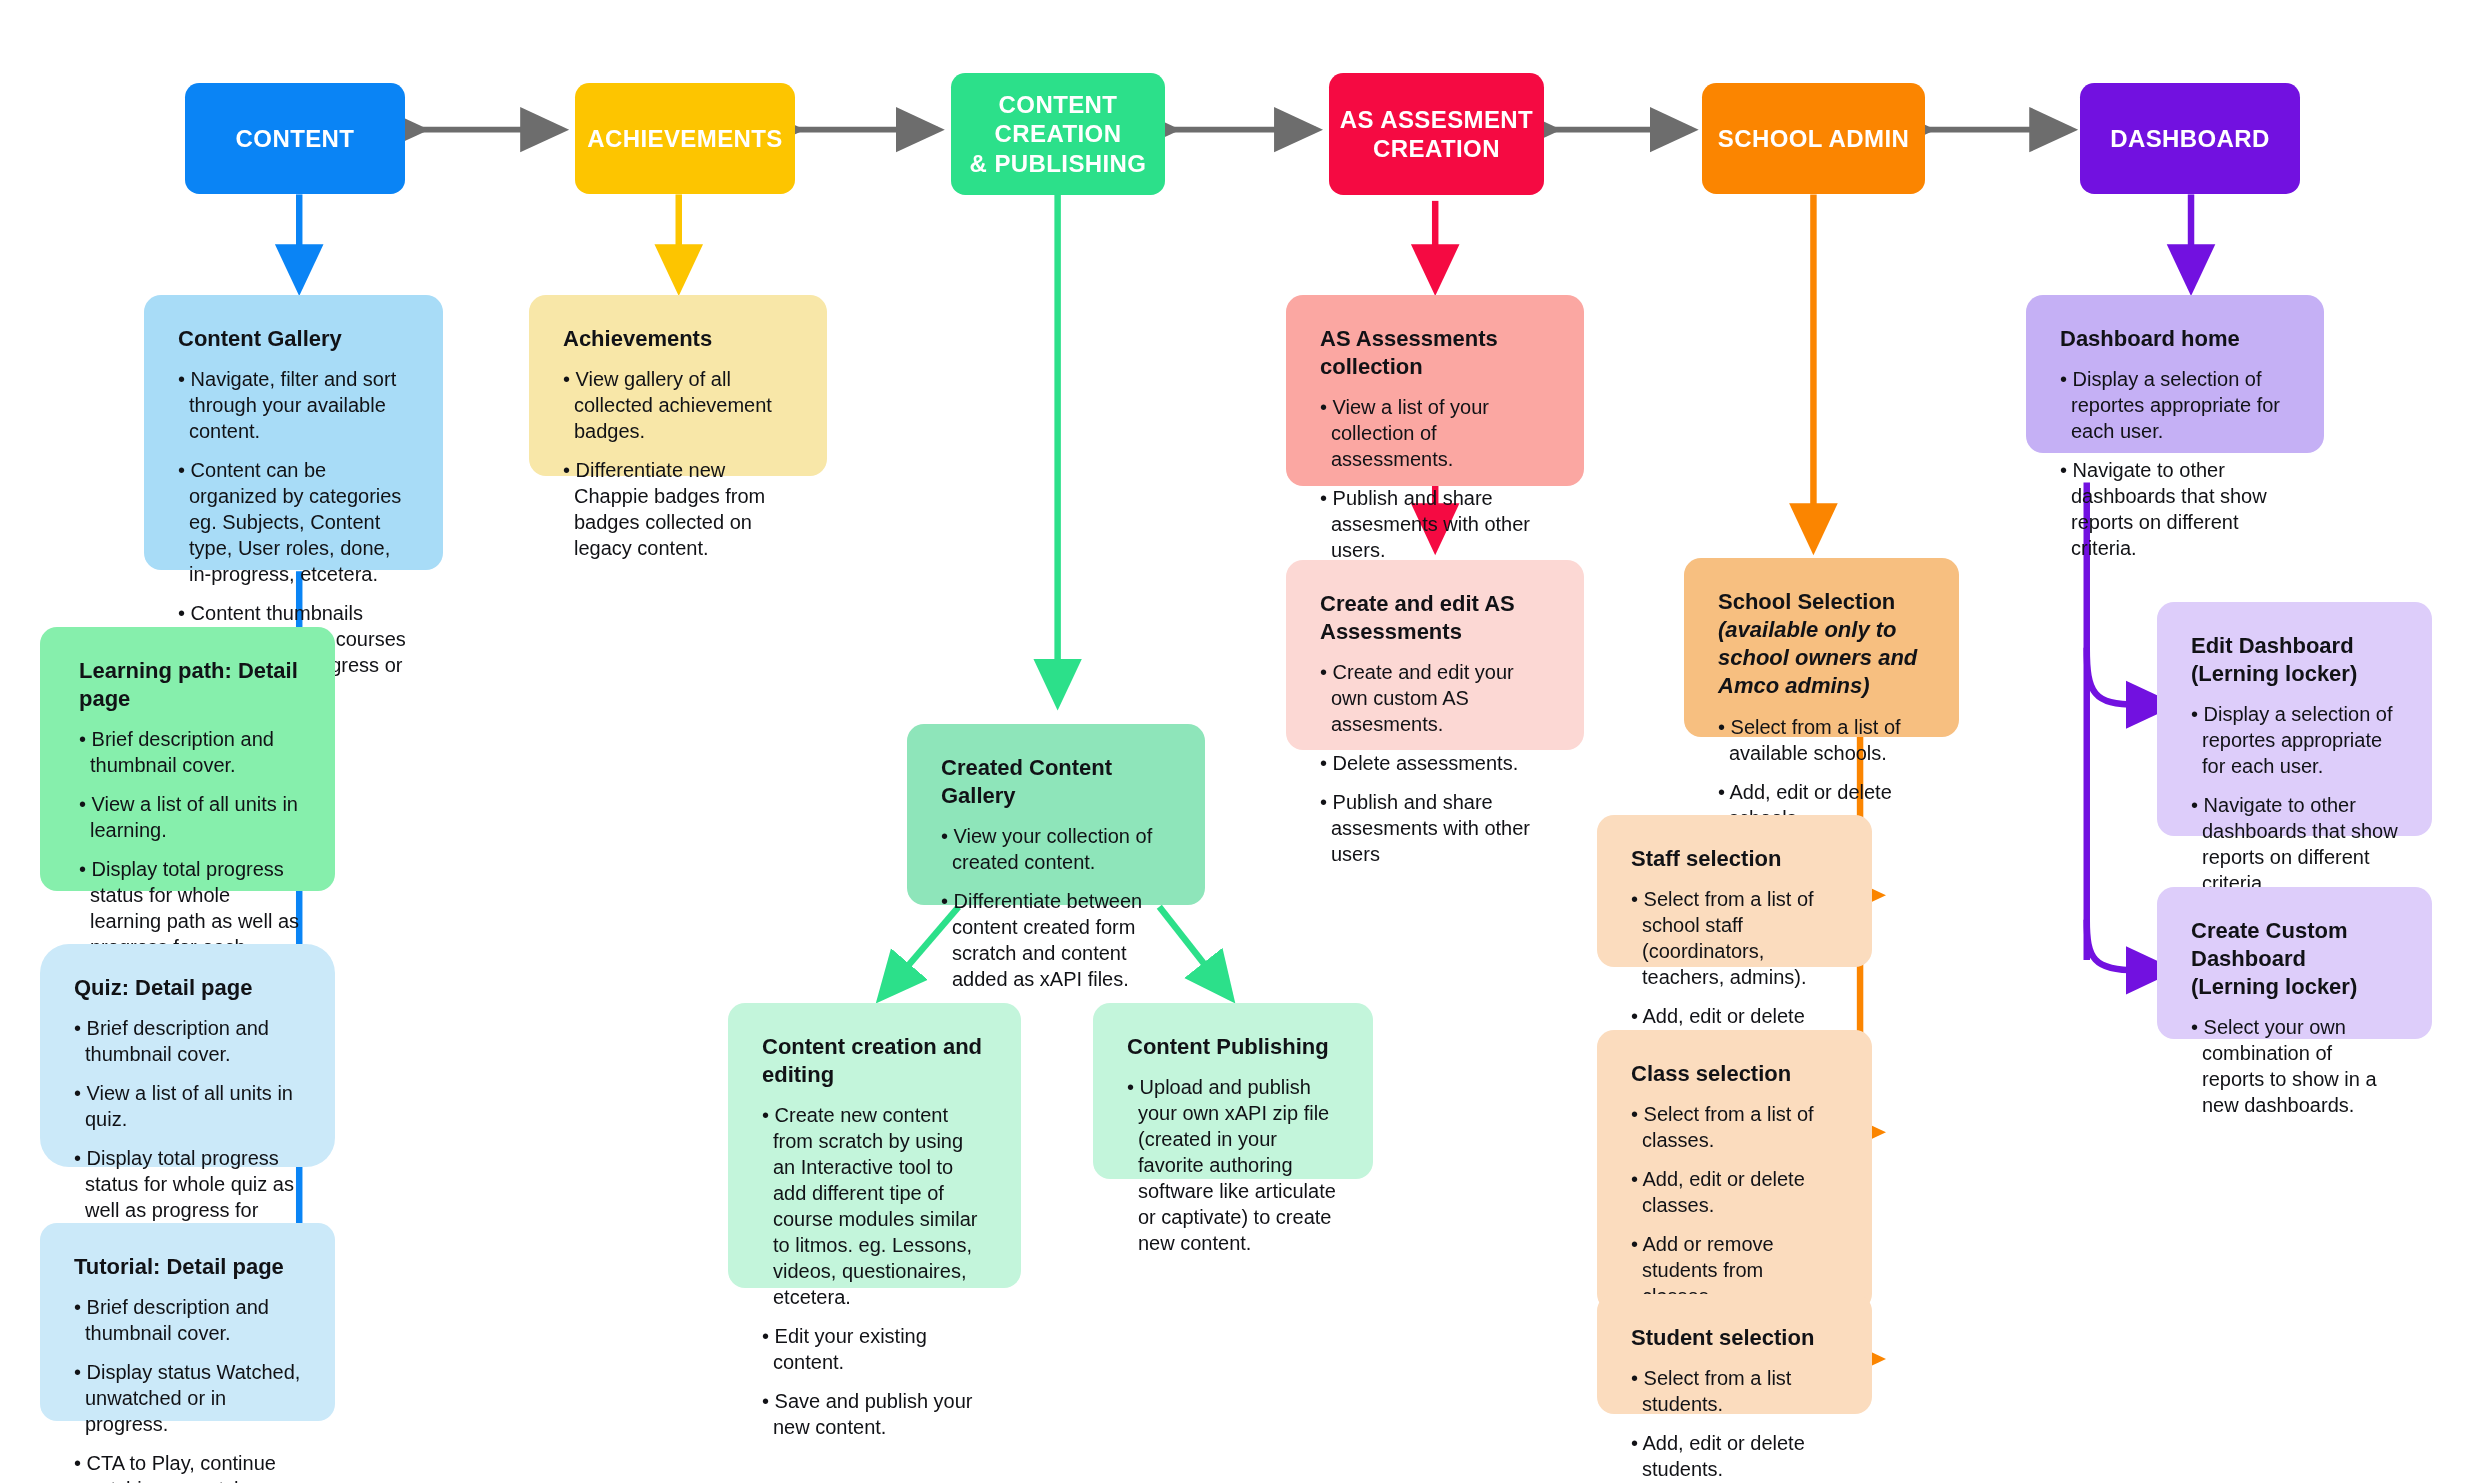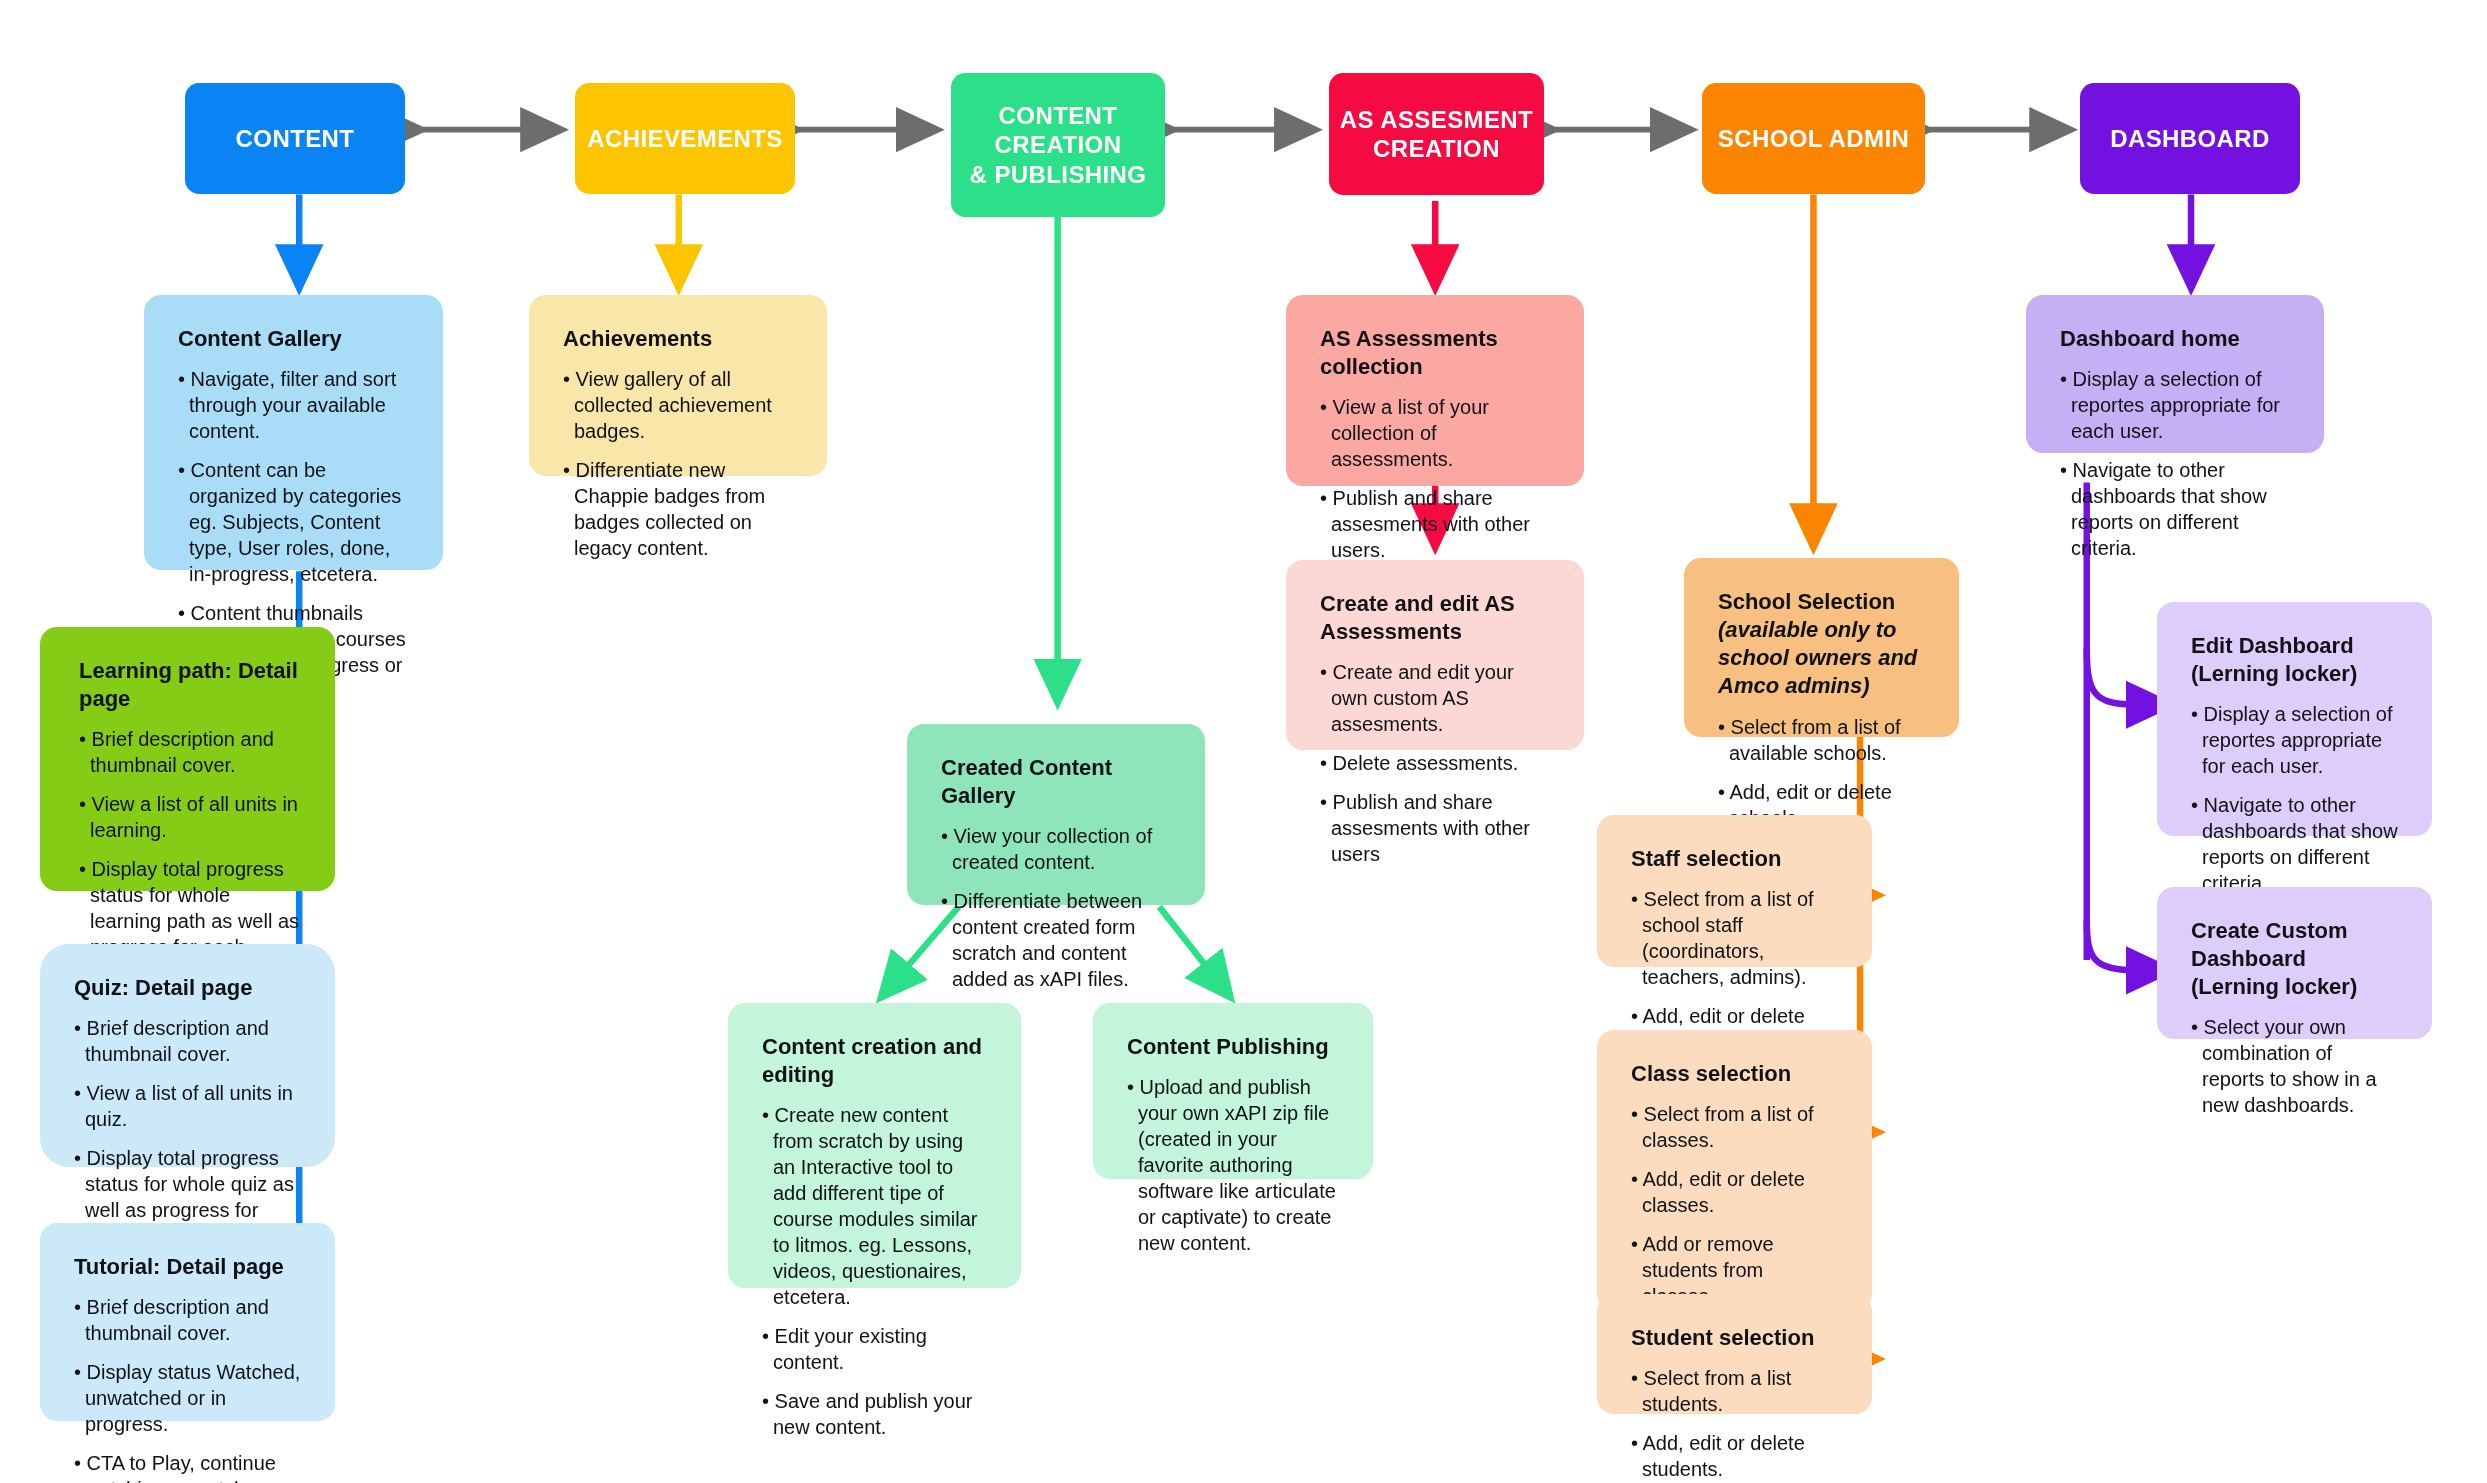--- a/index.html
+++ b/index.html
@@ -101,21 +101,21 @@
   </svg>
 
   <div class="node" style="left:185px;top:83px;width:220px;height:111px;background:#0a84f5;">
     <span>CONTENT</span>
   </div>
 
   <div class="node" style="left:575px;top:83px;width:220px;height:111px;background:#fdc500;">
     <span>ACHIEVEMENTS</span>
   </div>
 
-  <div class="node" style="left:951px;top:73px;width:214px;height:144px;background:#2ce08a;white-space:pre-line;">
+  <div class="node" style="left:951px;top:73px;width:214px;height:122px;background:#2ce08a;white-space:pre-line;">
     <span>CONTENT CREATION
 &amp; PUBLISHING</span>
   </div>
 
   <div class="node" style="left:1329px;top:73px;width:215px;height:122px;background:#f50a42;white-space:pre-line;justify-content:center;">
     <span>AS ASSESMENT
 CREATION</span>
   </div>
 
   <div class="node" style="left:1702px;top:83px;width:223px;height:111px;background:#fb8500;">
@@ -128,21 +128,21 @@
 
   <div class="card" style="left:144px;top:295px;width:299px;height:275px;background:#a8dcf7;">
     <div class="card-title">Content Gallery</div>
     <ul>
       <li>• Navigate, filter and sort through your available content.</li>
       <li>• Content can be organized by categories eg. Subjects, Content type, User roles, done, in-progress, etcetera.</li>
       <li>• Content thumbnails show you which courses are done, in-progress or unstarted.</li>
     </ul>
   </div>
 
-  <div class="card" style="left:40px;top:627px;width:295px;height:264px;background:#84cc16;padding-left:39px;">
+  <div class="card" style="left:40px;top:627px;width:295px;height:264px;background:#86efac;padding-left:39px;">
     <div class="card-title">Learning path: Detail page</div>
     <ul>
       <li>• Brief description and thumbnail cover.</li>
       <li>• View a list of all units in learning.</li>
       <li>• Display total progress status for whole learning path as well as progress for each individual unit.</li>
       <li>• CTA to start or continue taking Learning path</li>
     </ul>
   </div>
 
   <div class="card" style="left:40px;top:944px;width:295px;height:223px;background:#cbe9f9;border-radius:29px;">

